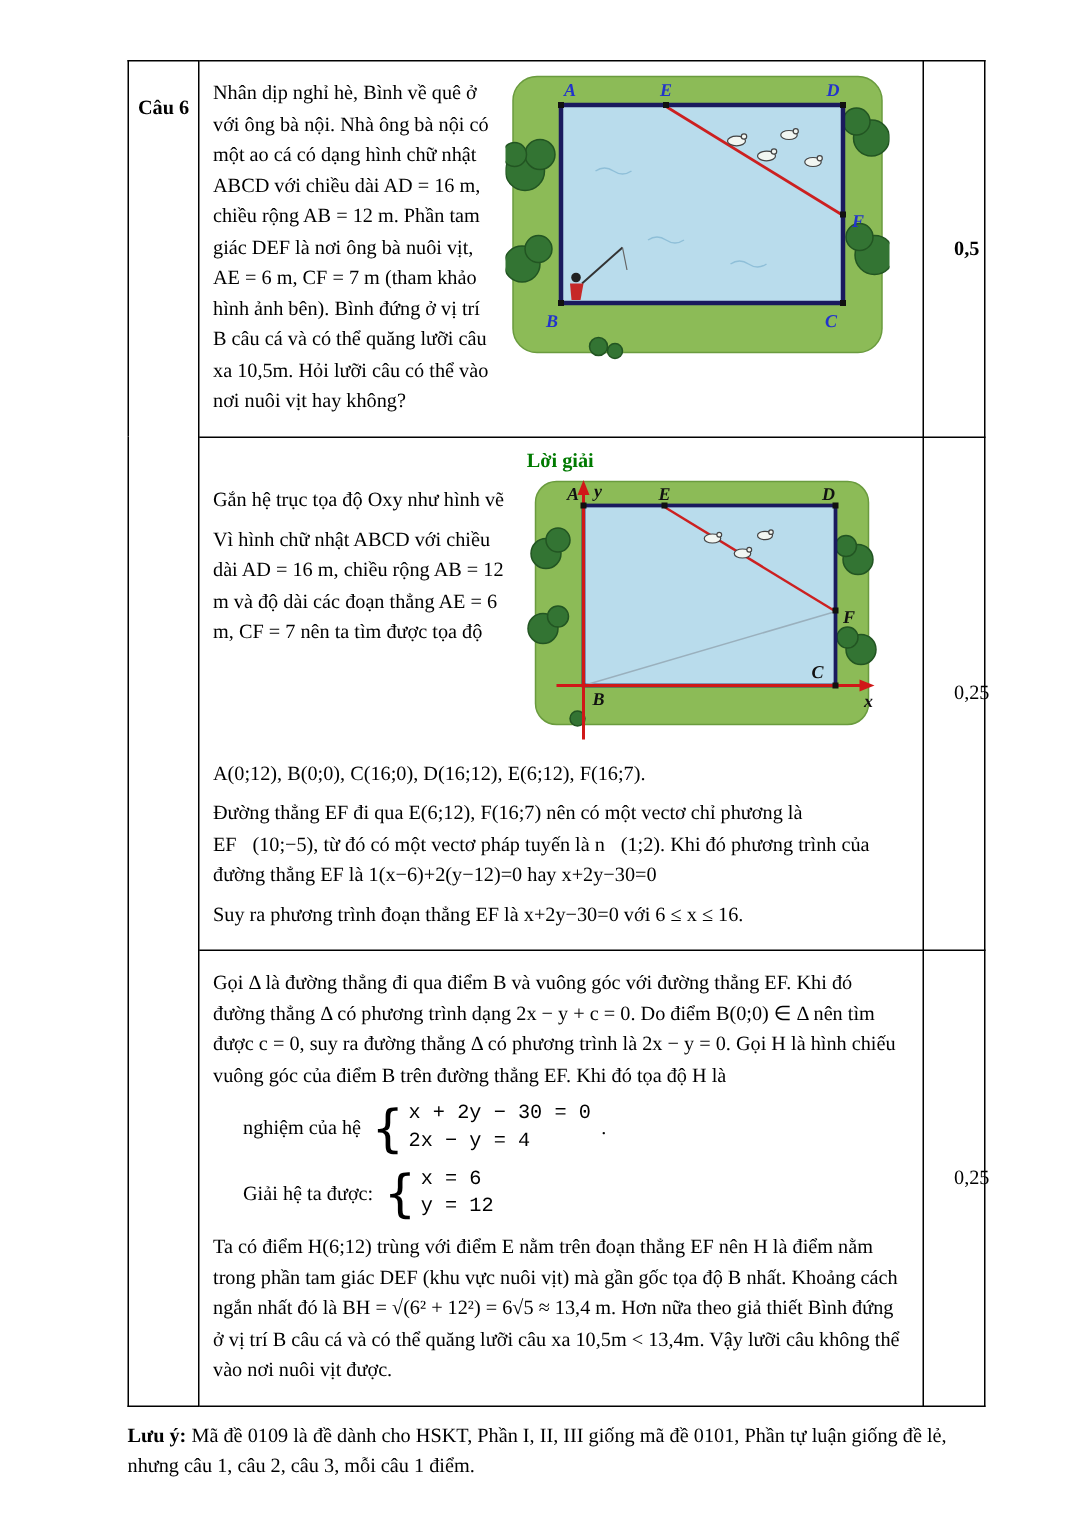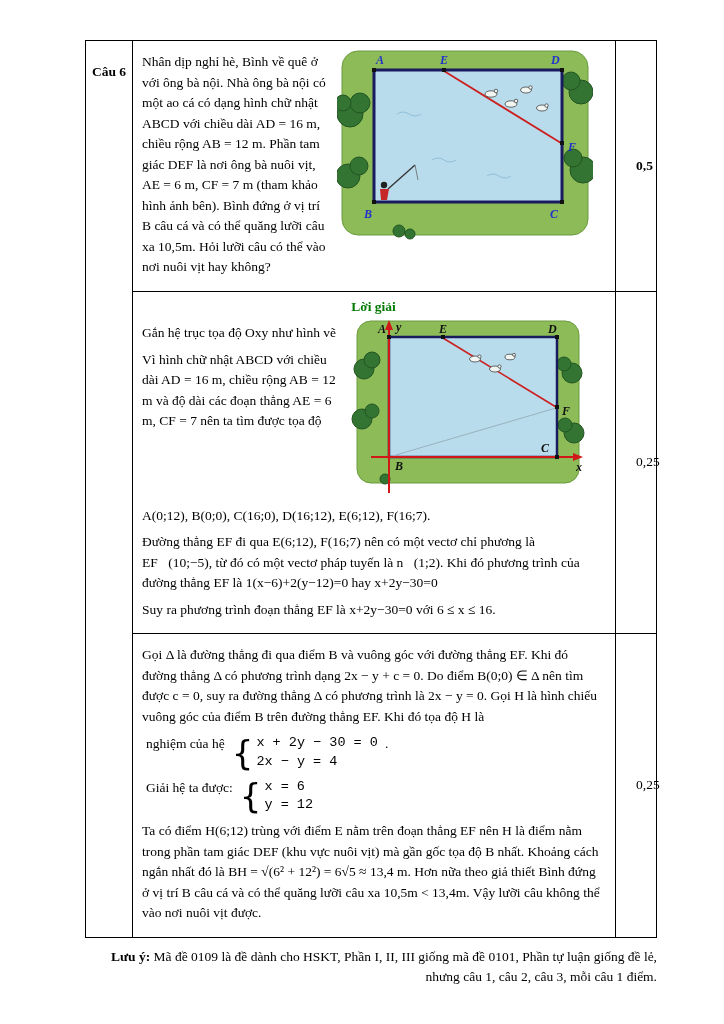--- a/index.html
+++ b/index.html
@@ -22,27 +22,27 @@
   .cell-s2 { height:293px; }
   .problem-row-cell { height:196px; }
 
   .fig { float:right; margin:2px 12px 4px 8px; }
   .fig2wrap { float:right; margin:0 20px 4px 8px; }
 
   .content p { margin:6px 0; text-align:left; }
   .coords { clear:both; margin-top:12px !important; }
   .sol-header { text-align:center; font-weight:bold; color:#007a00; margin-bottom:2px; }
 
-  .sysline { display:flex; align-items:flex-start; gap:7px; margin:7px 0 7px 4px; clear:both; }
+  .sysline { display:flex; align-items:center; gap:7px; margin:7px 0 7px 20px; clear:both; }
   .cases { display:flex; align-items:center; }
   .cases .brace { display:block; font-size:34px; line-height:1; font-family:"DejaVu Sans", sans-serif; font-weight:400; margin-right:3px; }
   .case-rows { display:flex; flex-direction:column;font-family:Liberation Mono, monospace; }
   .case-rows span { line-height:1.35; }
 
-  .footnote { margin-top:9px; font-size:13.5px; line-height:1.5;text-align:right; }
+  .footnote { margin-top:9px; font-size:13.5px; line-height:1.5; }
 
   
   .flbl1 { font-family:"Liberation Serif", serif; font-style:italic; font-weight:bold; font-size:12px; fill:#2233cc; }
   .flbl2 { font-family:"Liberation Serif", serif; font-style:italic; font-weight:bold; font-size:12px; fill:#111111; }
 </style>
 </head>
 <body>
 
 <div class="page">
 

